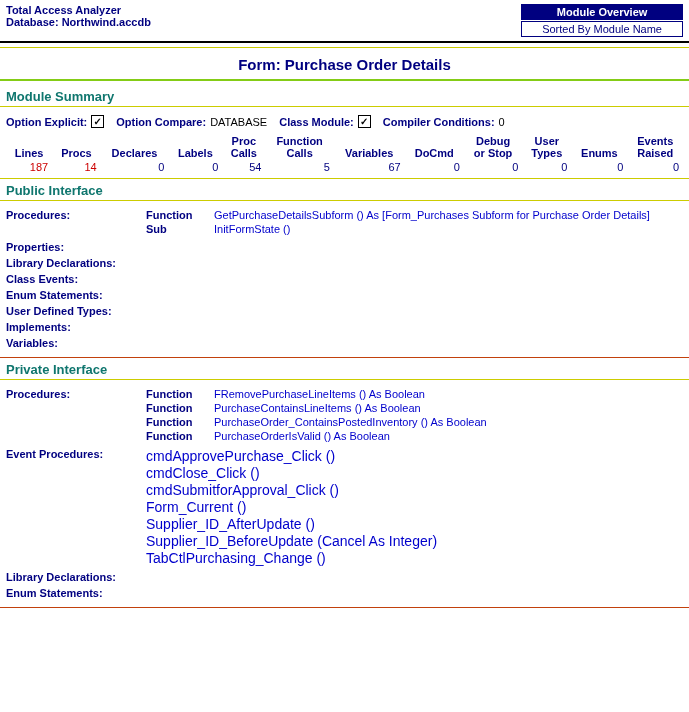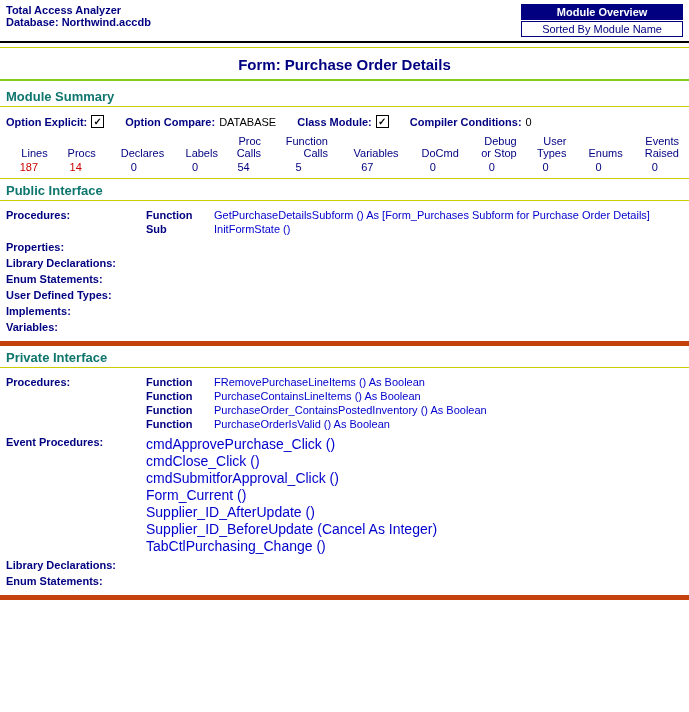--- a/index.html
+++ b/index.html
@@ -61,21 +61,21 @@
       border-bottom: 1px solid #cccc00;
       margin-bottom: 4px;
     }
     .module-summary {
       padding: 4px 6px;
       border-bottom: 1px solid #cccc00;
     }
     .option-row {
       display: flex;
       align-items: center;
-      gap: 21px;
+      gap: 12px;
       margin-bottom: 6px;
     }
     .option-item {
       display: flex;
       align-items: center;
       gap: 4px;
       font-size: 11px;
     }
     .option-label {
       font-weight: bold;
@@ -91,36 +91,36 @@
       font-size: 10px;
       font-weight: bold;
     }
     .stats-table {
       width: 100%;
       border-collapse: collapse;
       font-size: 11px;
     }
     .stats-table th {
       color: #000080;
-      font-weight: normal;
+      font-weight: bold;
+      text-align: center;
+      padding: 1px 4px;
+      vertical-align: bottom;
+    }
+    .stats-table td {
       text-align: right;
       padding: 1px 4px;
-      vertical-align: bottom;
-    }
-    .stats-table td {
-      text-align: center;
-      padding: 1px 4px;
       color: #000080;
     }
     .stats-table td.red {
       color: #cc0000;
     }
     .public-interface, .private-interface {
       padding: 4px 6px;
-      border-bottom: 5px solid #c2410c;
+      border-bottom: 1px solid #c2410c;
     }
     .interface-row {
       display: flex;
       margin-bottom: 4px;
       align-items: flex-start;
     }
     .interface-label {
       font-weight: bold;
       color: #000080;
       min-width: 140px;
@@ -248,20 +248,24 @@
 
     <div class="interface-row">
       <div class="interface-label">Properties:</div>
       <div class="interface-content"></div>
     </div>
     <div class="interface-row">
       <div class="interface-label">Library Declarations:</div>
       <div class="interface-content"></div>
     </div>
     <div class="interface-row">
+      <div class="interface-label">Class Events:</div>
+      <div class="interface-content"></div>
+    </div>
+    <div class="interface-row">
       <div class="interface-label">Enum Statements:</div>
       <div class="interface-content"></div>
     </div>
     <div class="interface-row">
       <div class="interface-label">User Defined Types:</div>
       <div class="interface-content"></div>
     </div>
     <div class="interface-row">
       <div class="interface-label">Implements:</div>
       <div class="interface-content"></div>

